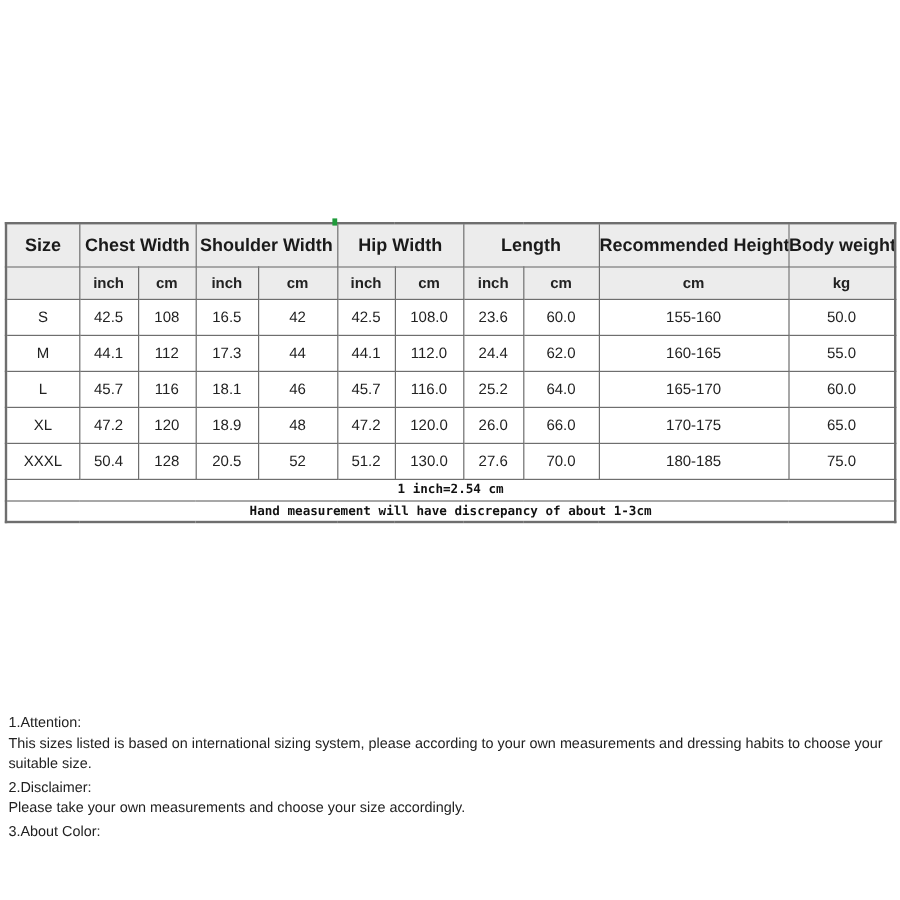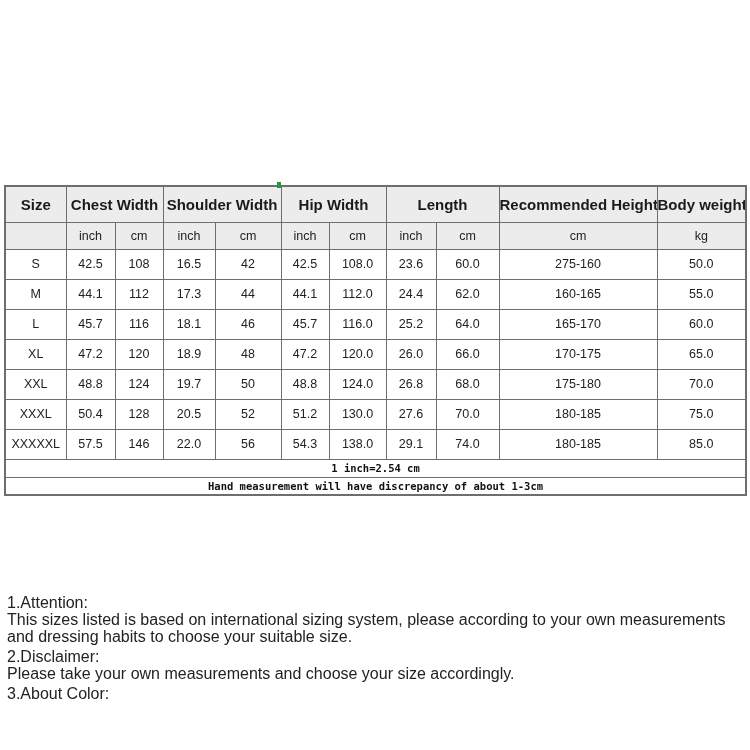--- a/index.html
+++ b/index.html
@@ -27,21 +27,21 @@
     height: 36px;
     background: #ececec;
     font-size: 15px;
     font-weight: bold;
     color: #1a1a1a;
   }
   tr.sub-row th {
     height: 27px;
     background: #ececec;
     font-size: 12.5px;
-    font-weight: normal;
+    font-weight: bold;
     color: #222222;
   }
   tbody.data-body td {
     height: 30px;
     background: #ffffff;
     font-size: 12.5px;
     color: #222222;
   }
   tr.note-row td {
     height: 18px;
@@ -56,21 +56,21 @@
     position: absolute;
     left: 277px; top: 126px;
     width: 4px; height: 6px;
     background: #1f9b3a;
   }
 
   .text-sections {
     position: absolute;
     left: 7px; top: 538px;
     width: 738px;
-    font-size: 16px;
+    font-size: 12px;
     line-height: 17px;
     color: #222222;
   }
   .text-section { margin-bottom: 3px; }
   .text-section .section-line { display: block; }
 </style>
 </head>
 <body>
 
 <div class="page">
@@ -117,21 +117,21 @@
         <tr>
           <td>S</td>
           <td>42.5</td>
           <td>108</td>
           <td>16.5</td>
           <td>42</td>
           <td>42.5</td>
           <td>108.0</td>
           <td>23.6</td>
           <td>60.0</td>
-          <td>275-160</td>
+          <td>155-160</td>
           <td>50.0</td>
         </tr>
         <tr>
           <td>M</td>
           <td>44.1</td>
           <td>112</td>
           <td>17.3</td>
           <td>44</td>
           <td>44.1</td>
           <td>112.0</td>
@@ -160,57 +160,31 @@
           <td>18.9</td>
           <td>48</td>
           <td>47.2</td>
           <td>120.0</td>
           <td>26.0</td>
           <td>66.0</td>
           <td>170-175</td>
           <td>65.0</td>
         </tr>
         <tr>
-          <td>XXL</td>
-          <td>48.8</td>
-          <td>124</td>
-          <td>19.7</td>
-          <td>50</td>
-          <td>48.8</td>
-          <td>124.0</td>
-          <td>26.8</td>
-          <td>68.0</td>
-          <td>175-180</td>
-          <td>70.0</td>
-        </tr>
-        <tr>
           <td>XXXL</td>
           <td>50.4</td>
           <td>128</td>
           <td>20.5</td>
           <td>52</td>
           <td>51.2</td>
           <td>130.0</td>
           <td>27.6</td>
           <td>70.0</td>
           <td>180-185</td>
           <td>75.0</td>
-        </tr>
-        <tr>
-          <td>XXXXXL</td>
-          <td>57.5</td>
-          <td>146</td>
-          <td>22.0</td>
-          <td>56</td>
-          <td>54.3</td>
-          <td>138.0</td>
-          <td>29.1</td>
-          <td>74.0</td>
-          <td>180-185</td>
-          <td>85.0</td>
         </tr>
       </tbody>
     <tbody>
       <tr class="note-row">
         <td colspan="11">1 inch=2.54 cm</td>
       </tr>
       <tr class="note-row">
         <td colspan="11">Hand measurement will have discrepancy of about 1-3cm</td>
       </tr>
     </tbody>

